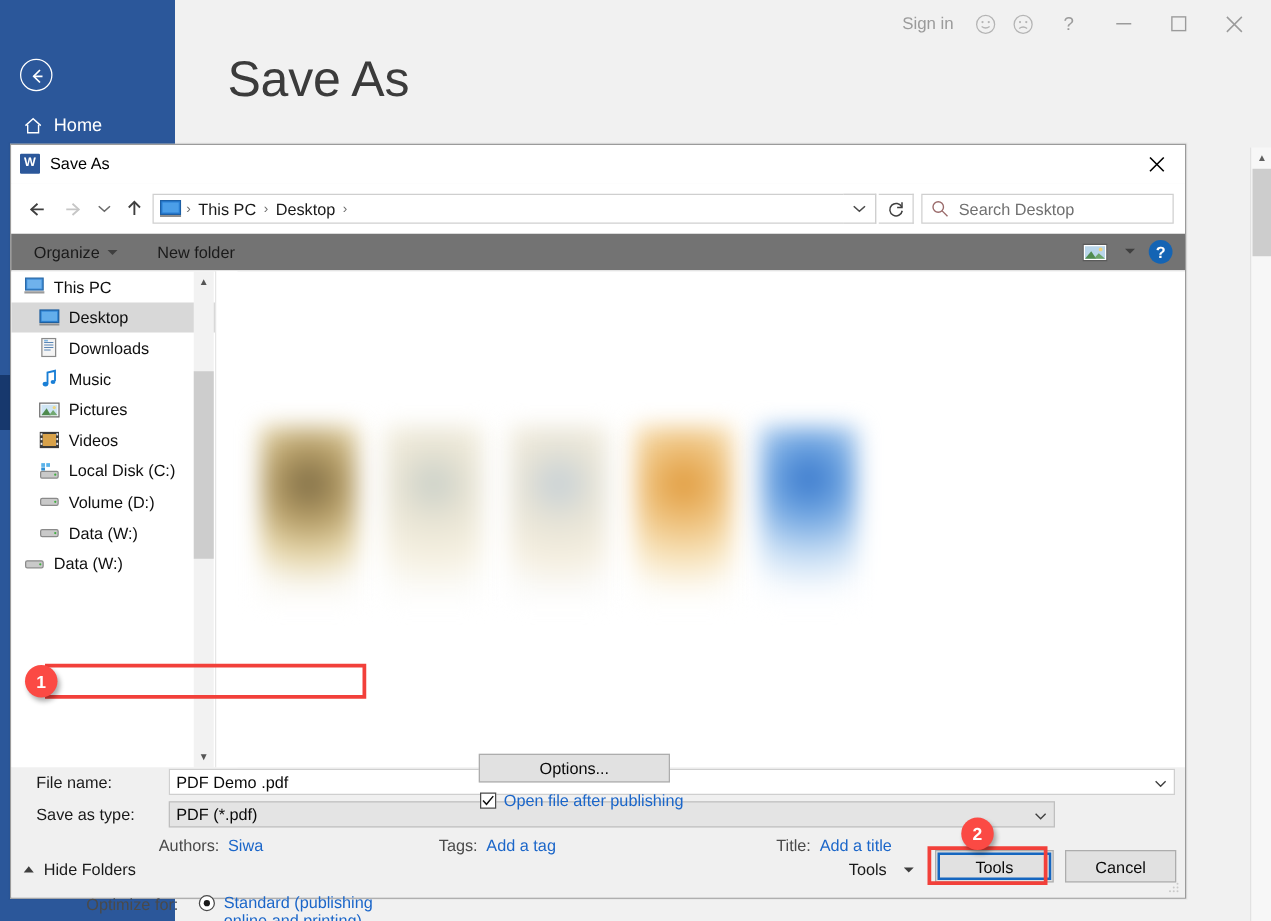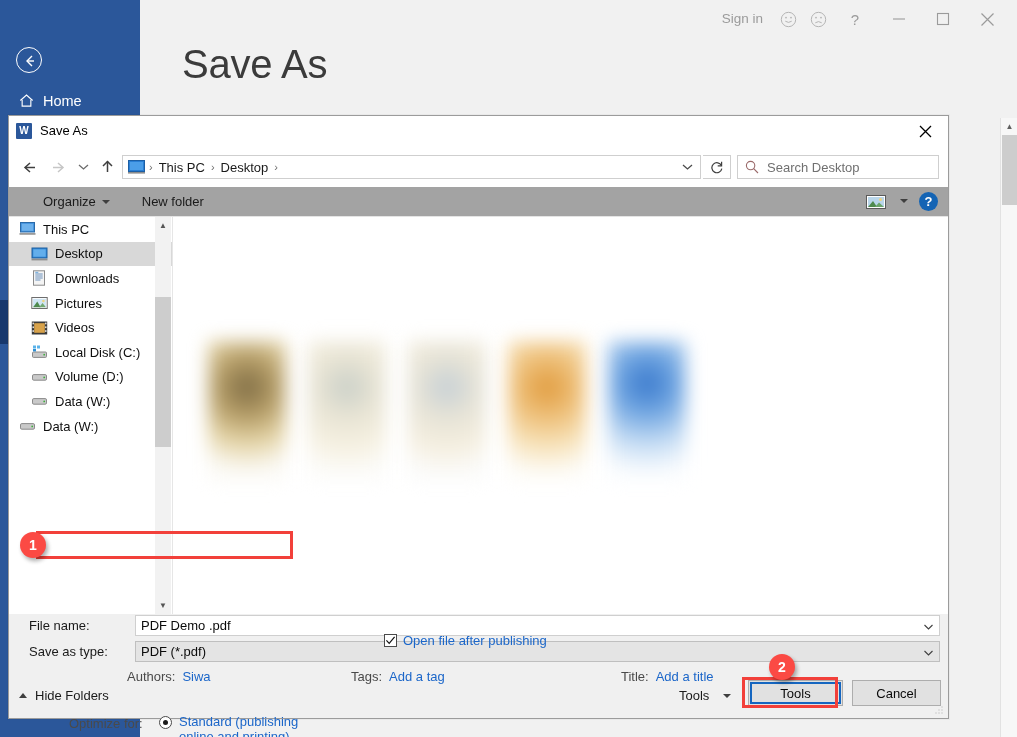--- a/index.html
+++ b/index.html
@@ -191,23 +191,23 @@
     border: 1px solid #cfcfcf;
     background: #fff;
     display: flex; align-items: center;
     padding-left: 7px; gap: 8px;
   }
   .search-ph { font-size: 13px; color: #707070; }
 
   .toolbar {
     position: absolute; left: 0; top: 71px;
     width: 939px; height: 30px;
-    background: #a3a3a3;
+    background: #737373;
     border-bottom: 1px solid #e4e4e4;
-    display: flex; align-items: center; padding-left: 16px;
+    display: flex; align-items: center;
   }
   .tb-item {
     font-size: 13px; color: #1a1a1a;
     padding: 0 10px; display: flex; align-items: center; gap: 6px;
     height: 30px;
   }
   .caret-d {
     width: 0; height: 0;
     border-left: 4px solid transparent;
     border-right: 4px solid transparent;
@@ -535,20 +535,28 @@
       <div class="tree-item">
         <svg class="tree-ico" viewBox="0 0 17 16">
           <rect x="2.5" y="0.8" width="11" height="14.4" fill="#f4f4f4" stroke="#8a8a8a"></rect>
           <path d="M4.3 4 H11.7 M4.3 6 H11.7 M4.3 8 H11.7 M4.3 10 H9.5" stroke="#5b86b5" stroke-width="0.9"></path>
           <rect x="4.3" y="1.8" width="3" height="1.4" fill="#7fb3e0"></rect>
         </svg>
         <span>Downloads</span>
       </div>
       <div class="tree-item">
         <svg class="tree-ico" viewBox="0 0 17 16">
+          <path d="M7 12 V3 L13 1.6 V10" fill="none" stroke="#1a7fd6" stroke-width="1.5"></path>
+          <ellipse cx="5.4" cy="12.2" rx="2.3" ry="1.9" fill="#1a7fd6"></ellipse>
+          <ellipse cx="11.4" cy="10.5" rx="1.9" ry="1.6" fill="#1a7fd6"></ellipse>
+        </svg>
+        <span>Music</span>
+      </div>
+      <div class="tree-item">
+        <svg class="tree-ico" viewBox="0 0 17 16">
           <rect x="0.8" y="2.5" width="15.4" height="11" fill="#fff" stroke="#6d6d6d"></rect>
           <rect x="2.1" y="3.8" width="12.8" height="8.4" fill="#cfe5f4"></rect>
           <path d="M2.1 12.2 L6.3 6.6 L9.6 12.2 Z" fill="#4e8a4e"></path>
           <path d="M8.2 12.2 L11.5 8 L14.9 12.2 Z" fill="#72a872"></path>
           <circle cx="12.4" cy="6" r="1.3" fill="#eed57f"></circle>
         </svg>
         <span>Pictures</span>
       </div>
       <div class="tree-item">
         <svg class="tree-ico" viewBox="0 0 17 16">
@@ -616,21 +624,21 @@
 
       <div class="row-label" style="left:20px; top:4px; width:100px;">File name:</div>
       <div class="combo" style="left:126px; top:1px; width:805px;">
         <span>PDF Demo .pdf</span>
         <svg class="combo-arrow" width="9" height="6" viewBox="0 0 9 6">
           <path d="M0.5 1 L4.5 5 L8.5 1" fill="none" stroke="#3f3f3f" stroke-width="1.1"></path>
         </svg>
       </div>
 
       <div class="row-label" style="left:20px; top:30px; width:100px;">Save as type:</div>
-      <div class="combo greyed" style="left:126px; top:27px; width:805px;">
+      <div class="combo greyed" style="left:126px; top:27px; width:709px;">
         <span>PDF (*.pdf)</span>
         <svg class="combo-arrow" width="9" height="6" viewBox="0 0 9 6">
           <path d="M0.5 1 L4.5 5 L8.5 1" fill="none" stroke="#3f3f3f" stroke-width="1.1"></path>
         </svg>
       </div>
 
       <div style="position:absolute; left:82px; top:55px; display:flex; align-items:center; gap:7px;margin-left:36px;">
         <span class="meta-label">Authors:</span>
         <span class="meta-link">Siwa</span>
       </div>
@@ -649,20 +657,23 @@
     <div style="position:absolute; left:150px; top:598px; display:flex; gap:7px;">
       <span class="radio" style="margin-top:2px;">
         <span class="dot"></span>
       </span>
       <span class="opt-text">
         <span>Standard (publishing</span><br>
         <span>online and printing)</span>
       </span>
     </div>
 
+    <div class="btn" style="position:absolute; left:374px; top:487px; width:153px; height:23px;">
+      <span>Options...</span>
+    </div>
     <div style="position:absolute; left:375px; top:517px; display:flex; align-items:center; gap:6px;">
       <span class="chk">
         <svg width="11" height="11" viewBox="0 0 11 11">
           <path d="M1.4 5.4 L4.2 8.4 L9.6 1.9" fill="none" stroke="#111" stroke-width="1.2"></path>
         </svg>
       </span>
       <span class="opt-text">Open file after publishing</span>
     </div>
 
     <div style="position:absolute; left:10px; top:572px; display:flex; align-items:center; gap:8px;">

